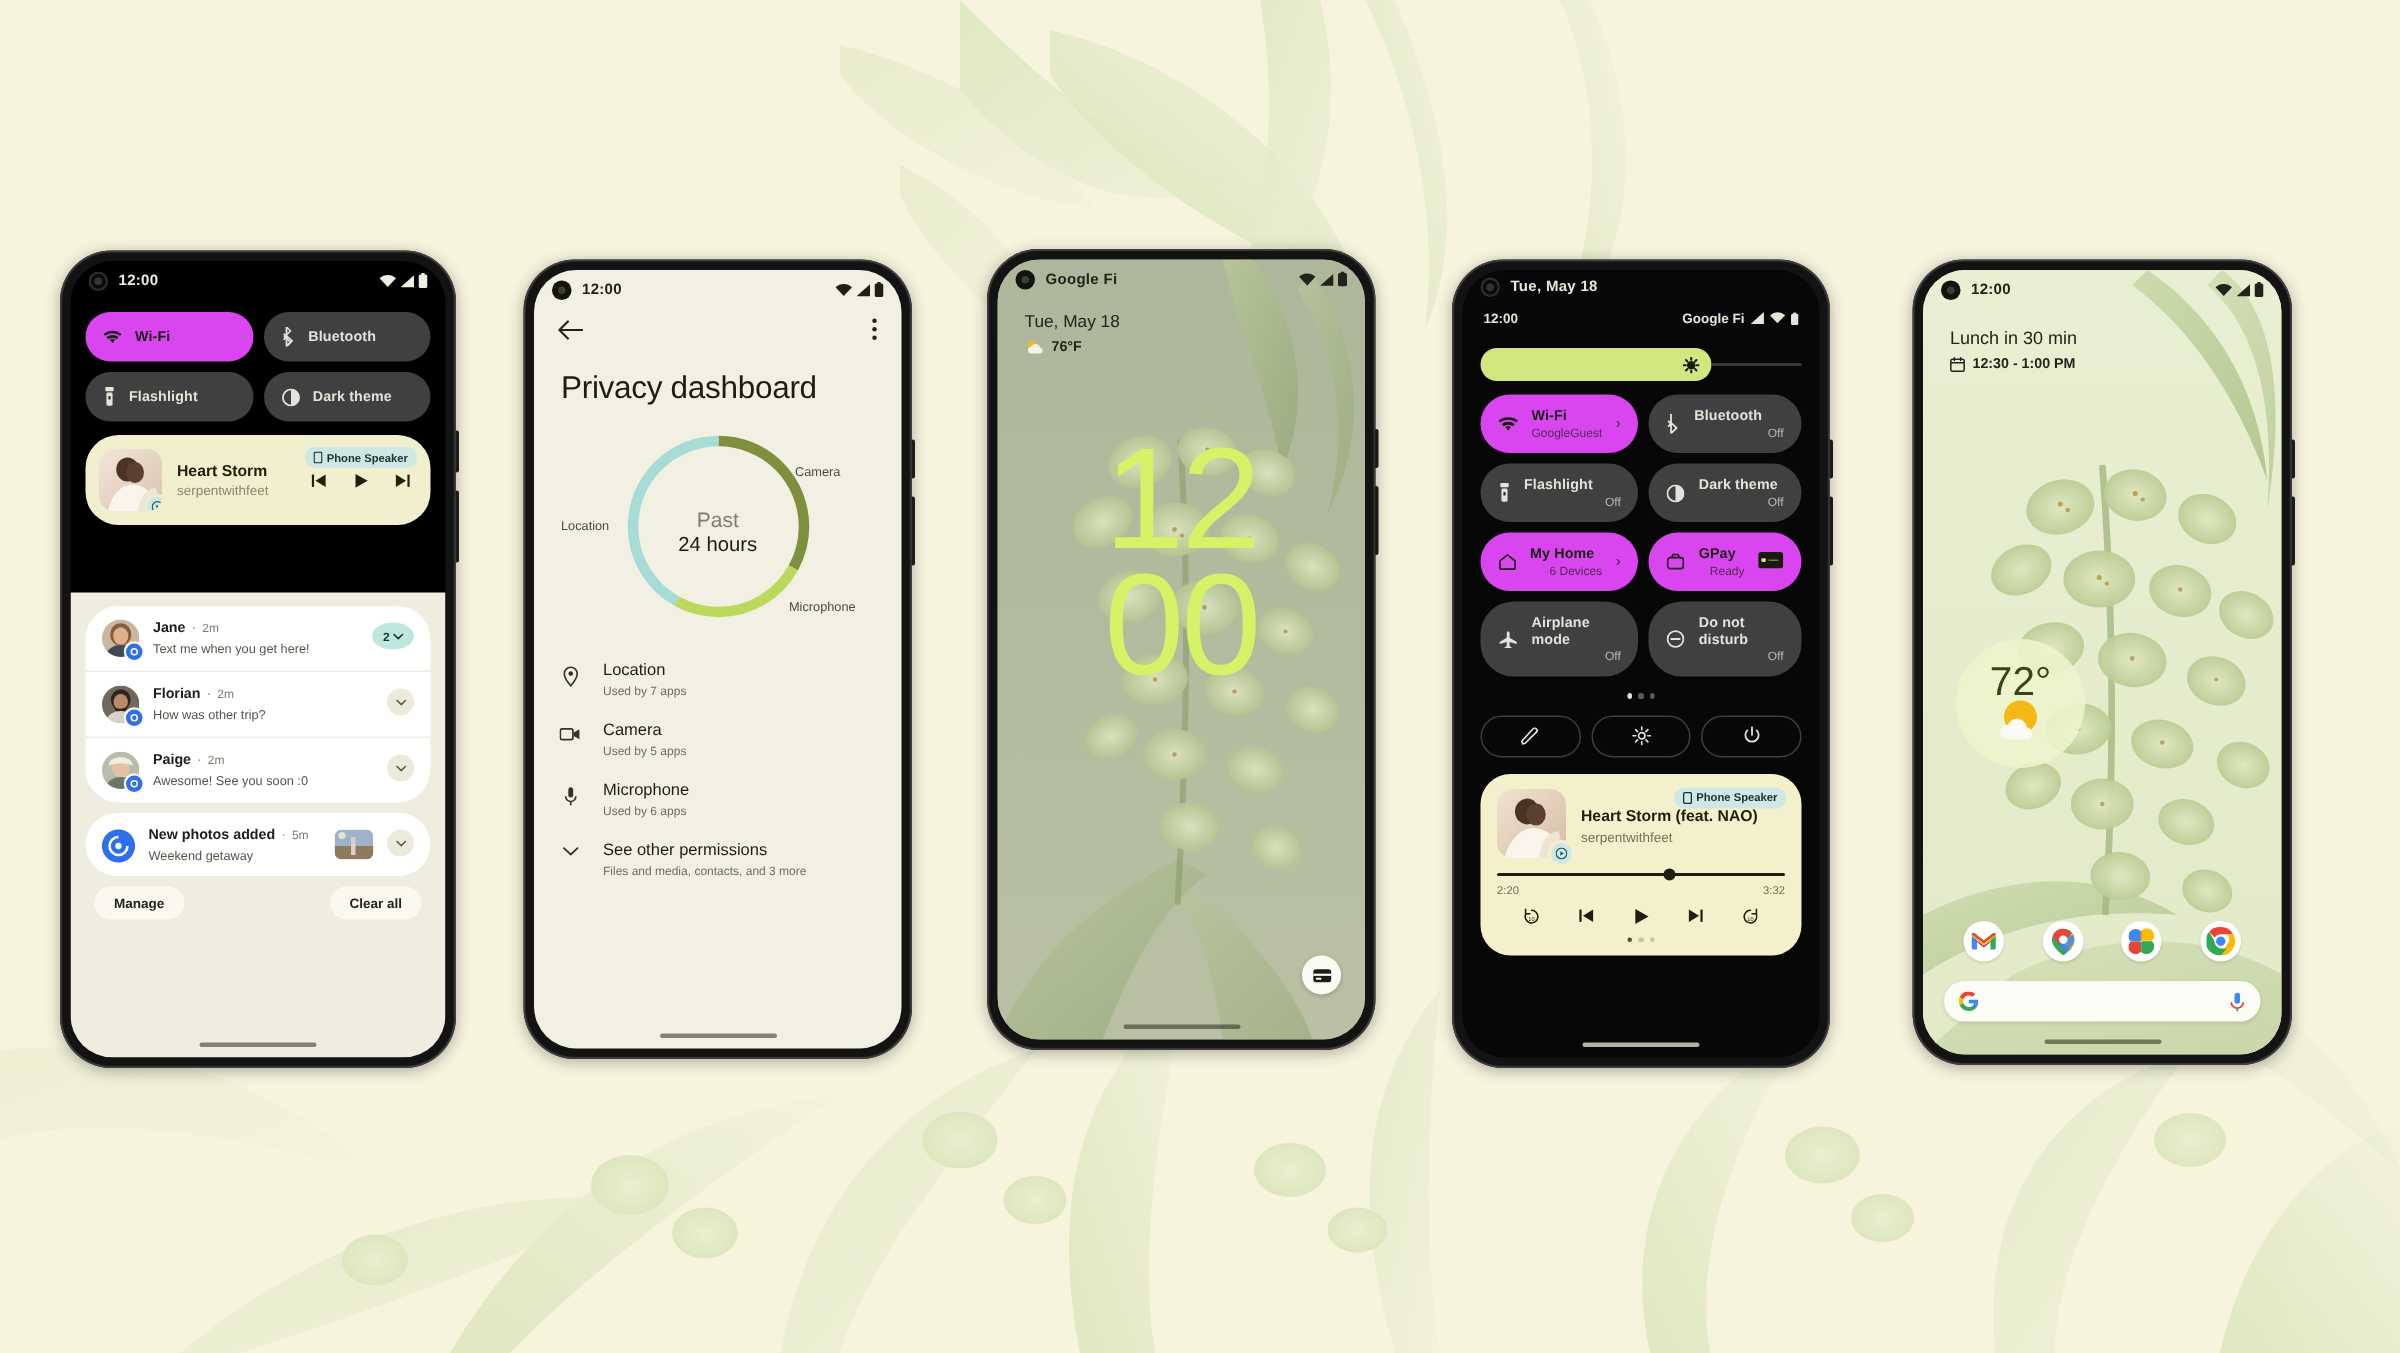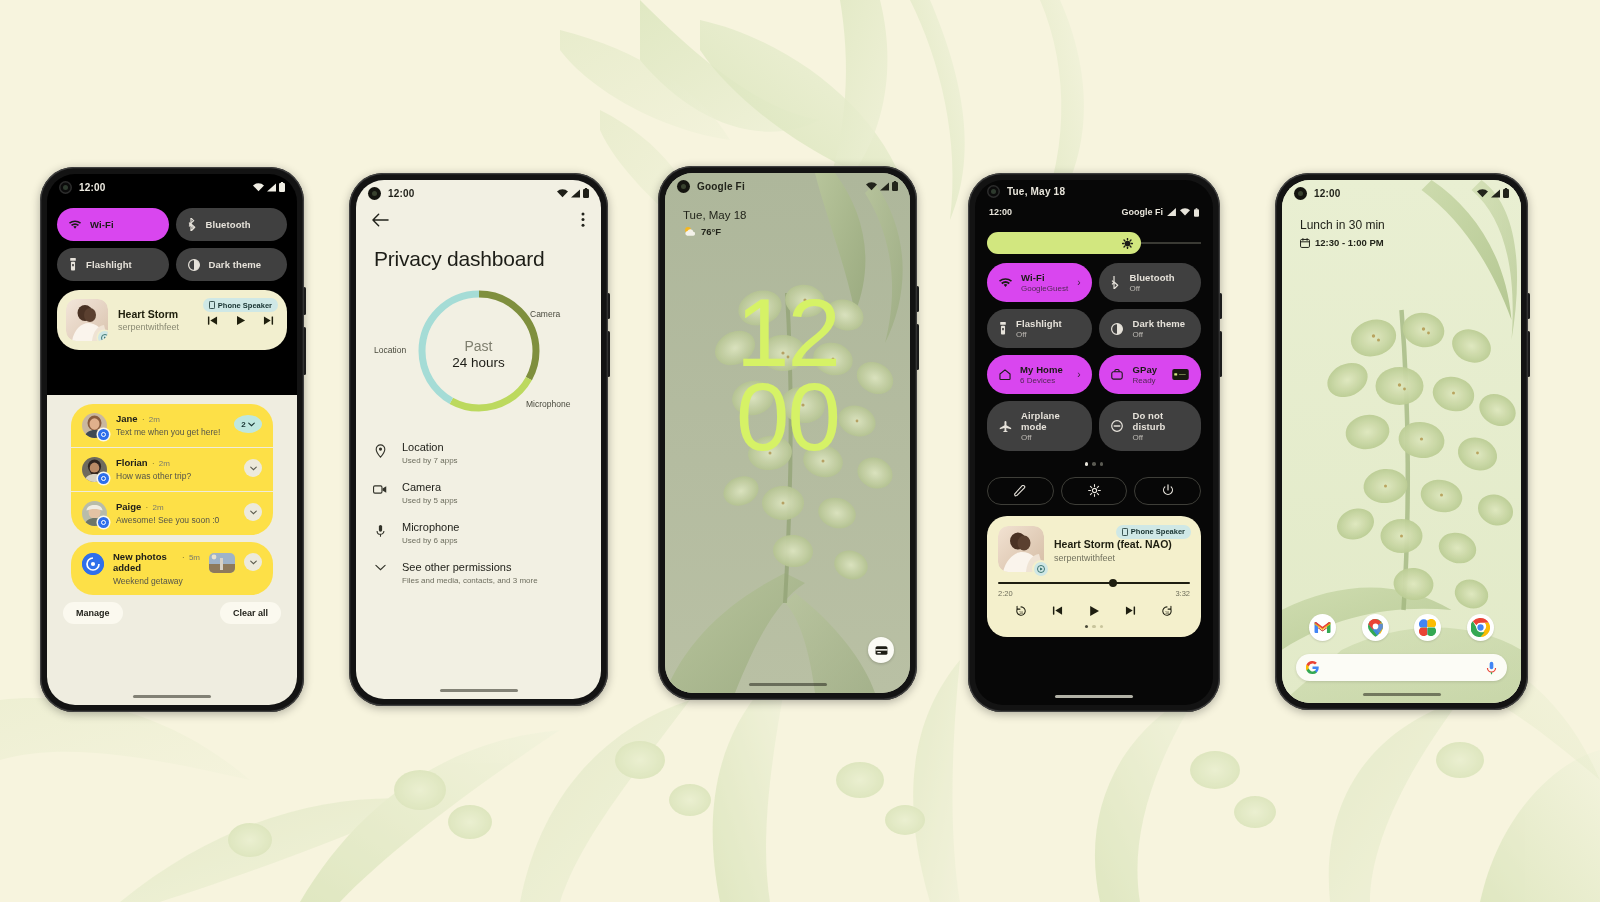--- a/index.html
+++ b/index.html
@@ -53,21 +53,21 @@
   
   .qs-grid{display:grid;grid-template-columns:1fr 1fr;gap:7px;padding:0 10px;margin-top:8px;}
   .tile{
     display:flex;align-items:center;gap:9px;
     border-radius:22px;padding:9px 12px;box-sizing:border-box;
     min-height:33px;
   }
   .tile.dark{background:#404040;color:#E6E2DA;}
   .tile.lime{background:#d946ef;color:#1B1C16;}
   .tile .t-label{font-size:9.5px;font-weight:700;letter-spacing:.1px;}
-  .tile .t-sub{font-size:8px;font-weight:400;opacity:.72;margin-top:1px;}
+  .tile .t-sub{font-size:8px;font-weight:400;opacity:.72;margin-top:1px;text-align:right;}
   .tile .t-txt{display:flex;flex-direction:column;flex:1;min-width:0;}
   .tile .t-chev{font-size:10px;opacity:.85;}
 
   
   .media-compact{
     margin:9px 10px 0;background:#F2EFCF;border-radius:22px;
     padding:9px;display:flex;align-items:center;gap:10px;position:relative;
   }
   .albumart{width:42px;height:42px;border-radius:10px;flex:none;position:relative;overflow:hidden;}
   .albumart .badge{position:absolute;right:-3px;bottom:-3px;width:13px;height:13px;border-radius:50%;
@@ -79,21 +79,21 @@
   .media-artist{font-size:9px;color:#8A8A74;margin-top:2px;}
   .chip-speaker{
     position:absolute;right:9px;top:8px;background:#CFE8E6;color:#16312F;
     border-radius:9px;font-size:7.5px;font-weight:700;padding:2.5px 6px;
     display:flex;align-items:center;gap:3px;
   }
   .media-ctrls{display:flex;align-items:center;gap:17px;margin-right:4px;}
   .media-ctrls svg{fill:#20200E;}
 
   
-  .notif-group{background:#fde047;border-radius:22px;margin:0 24px 7px;overflow:hidden;}
+  .notif-group{background:#ffffff;border-radius:22px;margin:0 10px 7px;overflow:hidden;}
   .notif{display:flex;align-items:flex-start;gap:9px;padding:9px 11px;position:relative;}
   .notif + .notif{border-top:1px solid #EFEBDC;}
   .avatar{width:25px;height:25px;border-radius:50%;flex:none;position:relative;overflow:visible;}
   .avatar .face{width:100%;height:100%;border-radius:50%;overflow:hidden;display:block;}
   .avatar .appbadge{position:absolute;right:-2px;bottom:-2px;width:11px;height:11px;border-radius:50%;
     background:#2F6FEB;box-shadow:0 0 0 1.5px #FBF9EF;display:flex;align-items:center;justify-content:center;}
   .avatar .appbadge::after{content:"";width:5px;height:5px;border:1.4px solid #fff;border-radius:50%;box-sizing:border-box;}
   .notif-body{flex:1;min-width:0;}
   .notif-head{font-size:9.5px;font-weight:700;color:#20201A;display:flex;align-items:baseline;gap:4px;}
   .notif-head .dot{opacity:.5;font-weight:400;}
@@ -1050,20 +1050,27 @@
       <div class="cal-row">
         <svg width="10" height="10" viewBox="0 0 11 11">
             <rect x=".6" y="1.6" width="9.8" height="8.8" rx="1.3" fill="none" stroke="#22241B" stroke-width="1.1"></rect>
             <path d="M.6 4.2h9.8" stroke="#22241B" stroke-width="1.1"></path>
             <path d="M3.2.6v2M7.8.6v2" stroke="#22241B" stroke-width="1.1" stroke-linecap="round"></path>
           </svg>
         <span>12:30 - 1:00 PM</span>
       </div>
     </div>
 
+    <div class="weather-bubble">
+      <span class="deg">72°</span>
+      <svg width="40" height="28" viewBox="0 0 40 28" style="margin-top:-4px;">
+        <circle cx="20" cy="12" r="11" fill="#F6B815"></circle>
+        <path d="M10 27a5 5 0 0 1 1.6-9.8 6.6 6.6 0 0 1 12.6 1.6A4 4 0 0 1 23.4 27Z" fill="#FBFAF2"></path>
+      </svg>
+    </div>
 
     <div class="dock">
       <div class="appicon">
         <svg width="17" height="13" viewBox="0 0 18 14">
             <path d="M1.6 13h2.6V6.6L9 10.2l4.8-3.6V13h2.6a1.2 1.2 0 0 0 1.2-1.2V2.2A1.2 1.2 0 0 0 16.4 1H16L9 6.2 2 1h-.4A1.2 1.2 0 0 0 .4 2.2v9.6A1.2 1.2 0 0 0 1.6 13Z" fill="#fff"></path>
             <path d="M.4 2.2A1.2 1.2 0 0 1 1.6 1H2l2.2 1.6V13H1.6A1.2 1.2 0 0 1 .4 11.8Z" fill="#4285F4"></path>
             <path d="M13.8 2.6 16 1h.4A1.2 1.2 0 0 1 17.6 2.2v9.6A1.2 1.2 0 0 1 16.4 13h-2.6Z" fill="#34A853"></path>
             <path d="M4.2 13V6.6L9 10.2l4.8-3.6V13Z" fill="#EA4335" opacity=".0"></path>
             <path d="M.4 2.2 9 8.6l8.6-6.4A1.2 1.2 0 0 0 16.4 1H16L9 6.2 2 1h-.4A1.2 1.2 0 0 0 .4 2.2Z" fill="#EA4335"></path>
             <path d="M4.2 6.6 9 10.2l4.8-3.6-.1 1.1L9 11.4 4.3 7.7Z" fill="#C5221F"></path>

